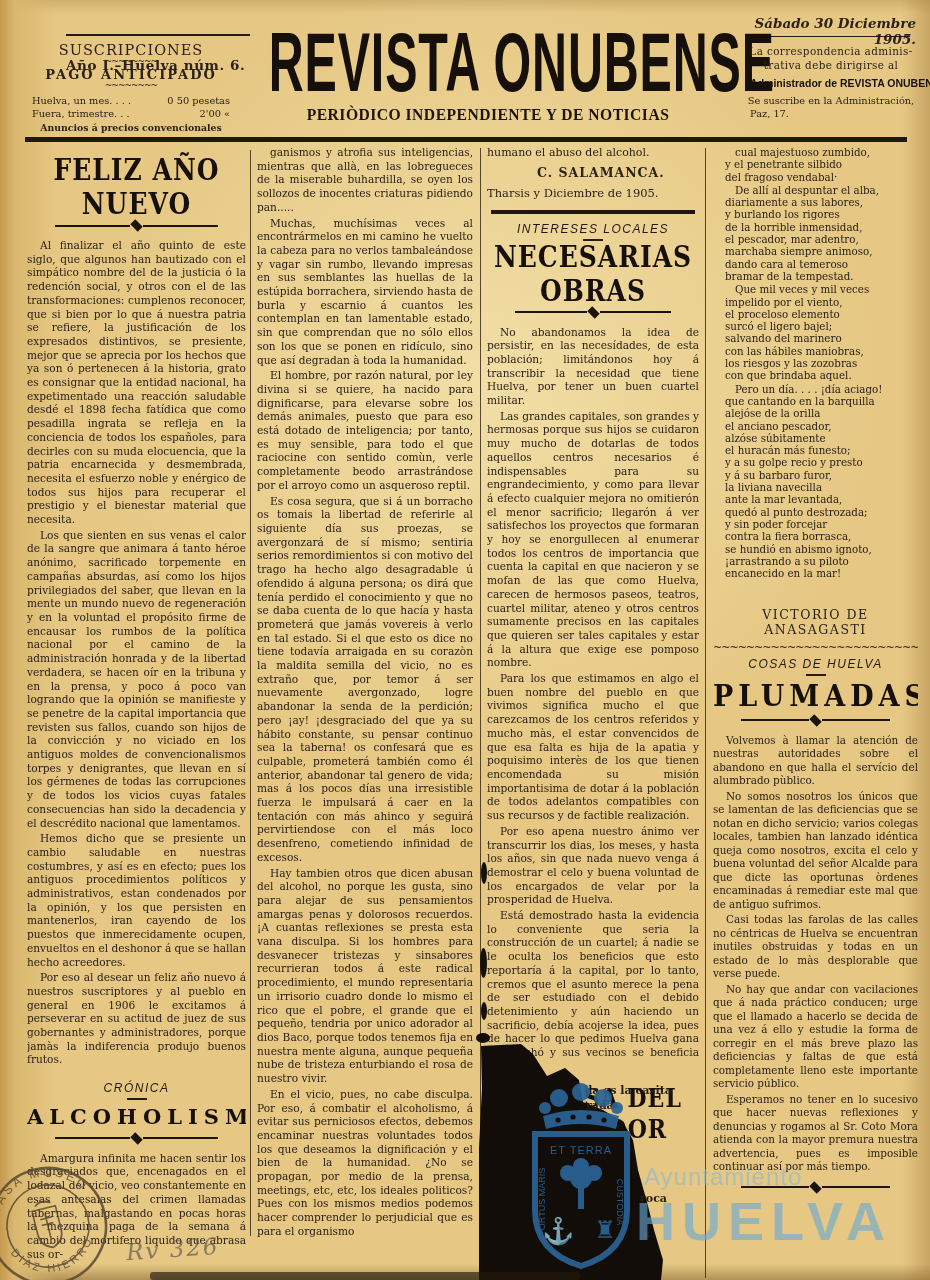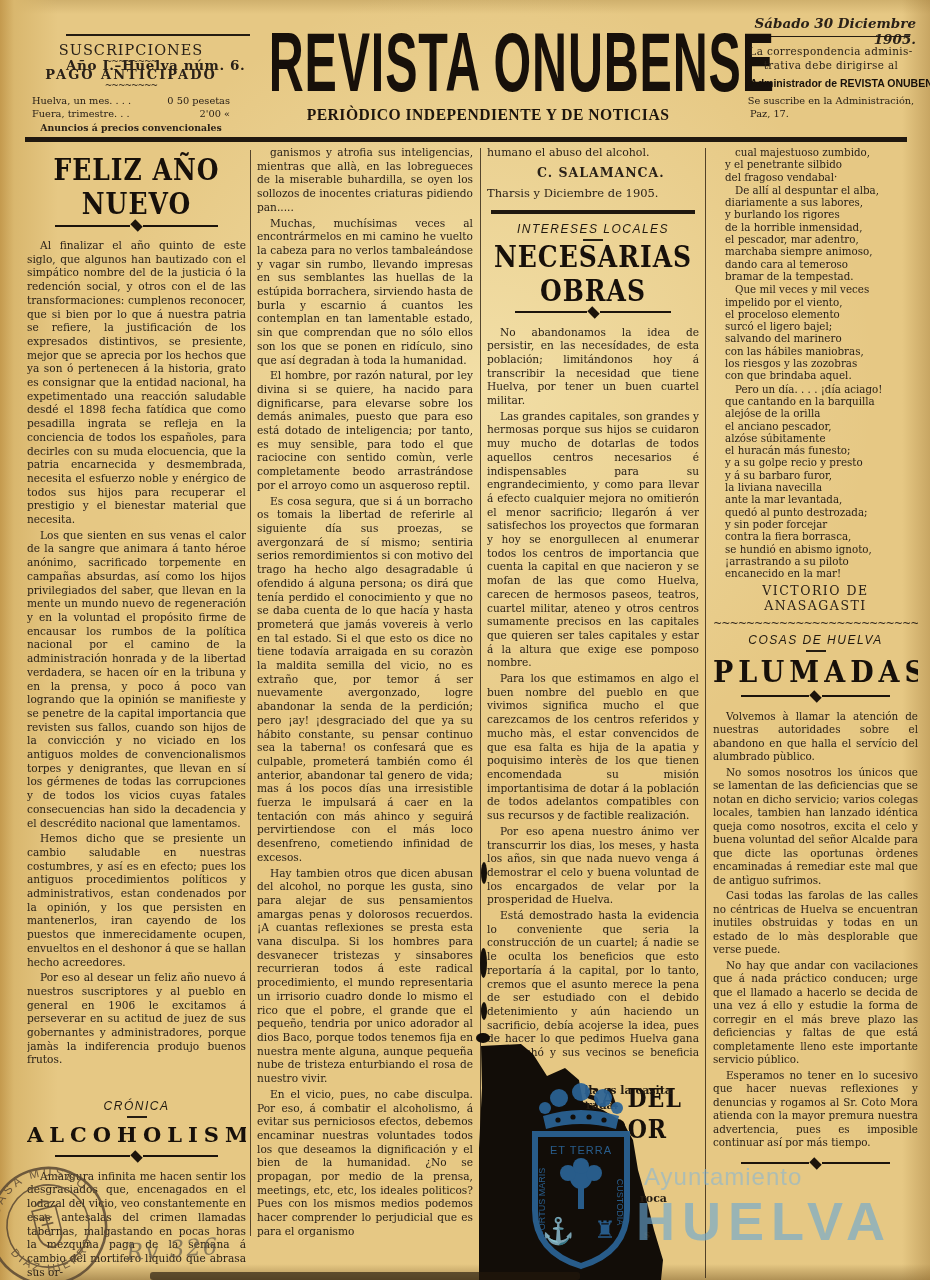--- a/index.html
+++ b/index.html
@@ -70,21 +70,21 @@
     color:#17100a; transform:scaleY(1.1); transform-origin:50% 50%; }
   .kicker { text-align:center; font-family:"Liberation Sans", sans-serif; font-style:italic;
     font-size:12px; letter-spacing:1.5px; color:#221a10; }
   .kdash { width:20px; height:1.5px; background:#241c12; margin:3px auto 4px; }
   .orn { display:flex; align-items:center; margin:6px 28px 10px; }
   .orn::before,.orn::after { content:""; flex:1; height:2px; background:#1c140c; }
   .orn i { width:7px; height:7px; background:#1c140c; transform:rotate(45deg) scaleX(1.5); margin:0 3px; }
   .thickbar { height:4px; background:#20180f; margin:6px 4px 8px; }
 
   .sig { font-size:12.5px; letter-spacing:1px; margin:4px 0 6px 50px;font-weight:bold; }
-  .sig2 { text-align:center; font-size:12.5px; letter-spacing:1.5px; margin:4px 0 4px; }
+  .sig2 { text-align:center; font-size:12.5px; letter-spacing:1.5px; margin:28px 0 4px; }
   .dateline { font-size:11.5px; margin:2px 0 10px 0; }
   .lead-line { font-size:11px; margin-bottom:6px; }
 
   .poem { padding-left:12px; font-size:10.3px; line-height:12.3px; }
   .poem .stanza { margin-bottom:1px; }
   .poem .stanza div:first-child { text-indent:10px; }
   .wavy { font-size:11px; letter-spacing:-1px; line-height:10px; text-align:center;
           color:#2a2118; margin:6px 0 4px; overflow:hidden; white-space:nowrap; }
 
   
@@ -152,21 +152,21 @@
     <div class="headline-lg">FELIZ AÑO NUEVO</div>
     <div class="orn">
         <i></i>
       </div>
     <div>
         <p class="para">Al finalizar el año quinto de este siglo, que algunos han bautizado con el simpático nombre del de la justicia ó la redención social, y otros con el de las transformaciones: cumplenos reconocer, que si bien por lo que á nuestra patria se refiere, la justificación de los expresados distintivos, se presiente, mejor que se aprecia por los hechos que ya son ó pertenecen á la historia, grato es consignar que la entidad nacional, ha expetimentado una reacción saludable desdé el 1898 fecha fatídica que como pesadilla ingrata se refleja en la conciencia de todos los españoles, para decirles con su muda elocuencia, que la patria encarnecida y desmembrada, necesita el esfuerzo noble y enérgico de todos sus hijos para recuperar el prestigio y el bienestar material que necesita.</p>
         <p class="para">Los que sienten en sus venas el calor de la sangre que animara á tanto héroe anónimo, sacrificado torpemente en campañas absurdas, así como los hijos privilegiados del saber, que llevan en la mente un mundo nuevo de regeneración y en la voluntad el propósito firme de encausar los rumbos de la política nacional por el camino de la administración honrada y de la libertad verdadera, se hacen oír en la tribuna y en la prensa, y poco á poco van logrando que la opinión se manifieste y se penetre de la capital importancia que revisten sus fallos, cuando son hijos de la convicción y no viciado en los antiguos moldes de convencionalismos torpes y denigrantes, que llevan en sí los gérmenes de todas las corrupciones y de todos los vicios cuyas fatales consecuencias han sido la decadencia y el descrédito nacional que lamentamos.</p>
         <p class="para">Hemos dicho que se presiente un cambio saludable en nuestras costumbres, y así es en efecto; pues los antiguos procedimientos políticos y administrativos, estan condenados por la opinión, y los que persisten en mantenerlos, iran cayendo de los puestos que inmerecidamente ocupen, envueltos en el deshonor á que se hallan hecho acreedores.</p>
         <p class="para">Por eso al desear un feliz año nuevo á nuestros suscriptores y al pueblo en general en 1906 le excitamos á perseverar en su actitud de juez de sus gobernantes y administradores, porque jamàs la indiferencia produjo buenos frutos.</p>
       </div>
-    <div style="margin-top:32px;" class="kicker">CRÓNICA</div>
+    <div style="margin-top:14px;" class="kicker">CRÓNICA</div>
     <div class="kdash"></div>
     <div class="headline-sp">ALCOHOLISMO</div>
     <div class="orn">
         <i></i>
       </div>
     <div>
         <p class="para">Amargura infinita me hacen sentir los desgraciados que, encenagados en el lodazal del vicio, veo constantemente en esas antesalas del crimen llamadas tabernas, malgastando en pocas horas la mezquina paga de la semana á cambio del mortifero liquido que abrasa sus or-</p>
       </div>
   </div>
 

